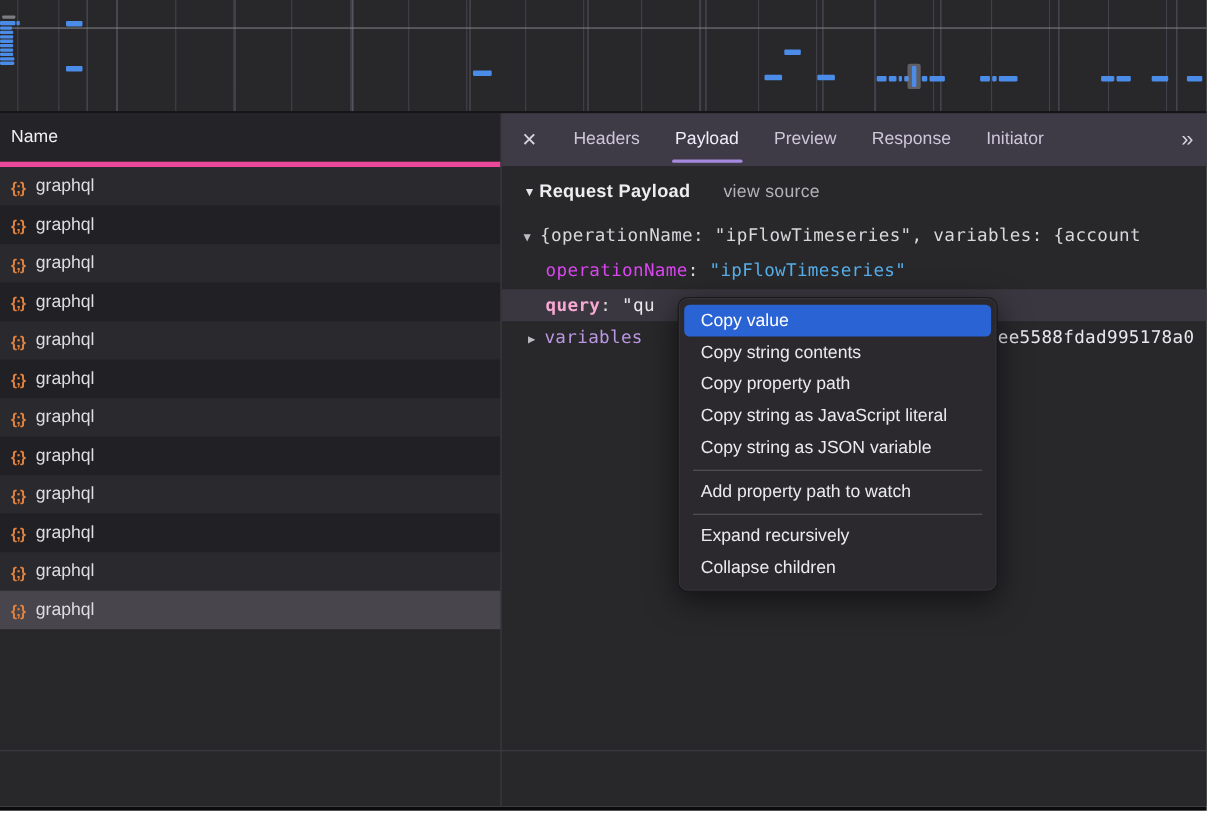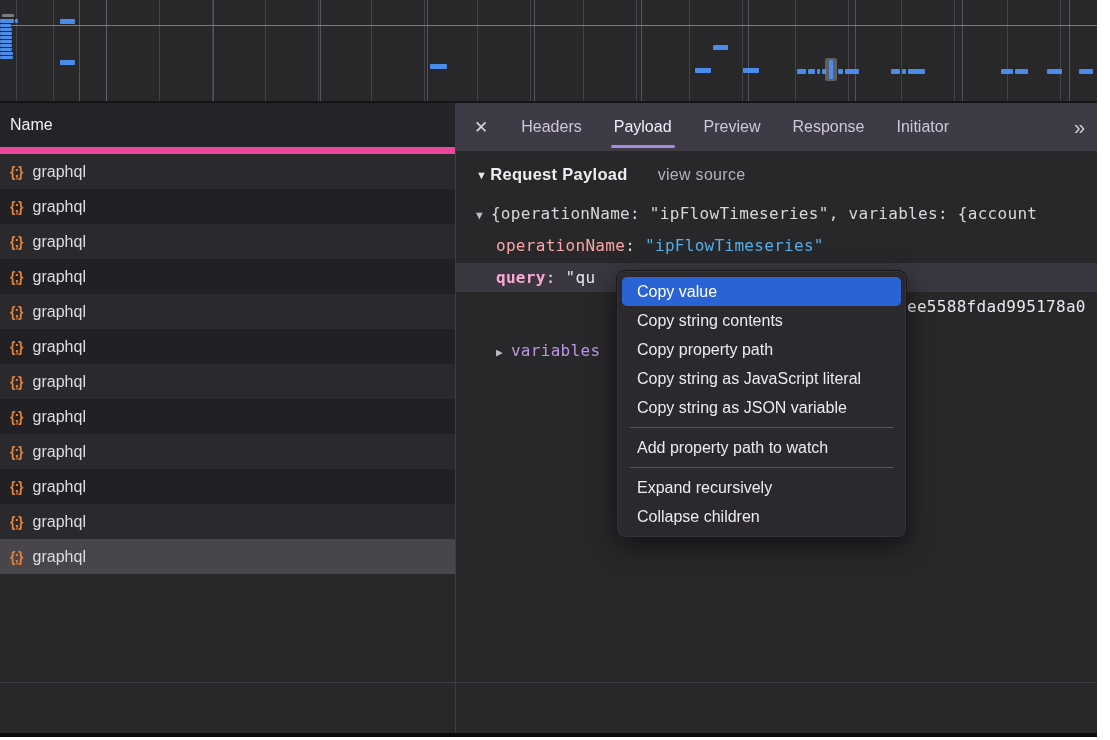--- a/index.html
+++ b/index.html
@@ -14,21 +14,21 @@
       repeating-linear-gradient(to right, rgba(140,134,158,.45) 0 1px, transparent 1px 107px);
     background-position:53px 0,106px 0;
     border-bottom:2px solid #151517;}
   .ov-hline{position:absolute;left:0;top:25px;width:100%;height:1px;background:#8f8f95;opacity:.8;}
   .ov-bar{position:absolute;border-radius:1px;}
   .ov-marker{position:absolute;background:rgba(162,160,172,.45);border-radius:2px;display:flex;align-items:center;justify-content:center;}
   .ov-tick{width:4px;height:82%;border-radius:1px;}
 
   
   .name-panel{position:absolute;left:0;top:103px;width:455px;height:630px;background:#28282b;}
-  .name-header{height:44px;border-bottom:7px solid #ec4899;background:#242327;display:flex;align-items:center;padding-left:10px;font-size:16px;color:#f0eff2;}
+  .name-header{height:44px;border-bottom:5px solid #ec4899;background:#242327;display:flex;align-items:center;padding-left:10px;font-size:16px;color:#f0eff2;}
   .net-row{height:35px;display:flex;align-items:center;gap:10px;padding-left:10px;font-size:16px;color:#dedde1;}
   .net-row.odd{background:#2a292d;}
   .net-row.even{background:#212025;}
   .net-row.selected{background:#48454d;}
   .req-icon{font-weight:bold;font-size:14px;letter-spacing:-1px;}
 
   .vdivider{position:absolute;left:455px;top:103px;width:1px;height:630px;background:#3e3e42;z-index:6;}
   .hline682{position:absolute;left:0;top:682px;width:1097px;height:1px;background:#3e3e42;z-index:6;}
   .bottom-bar{position:absolute;left:0;top:733px;width:1097px;height:4px;background:#0b0b0d;}
 
@@ -44,21 +44,21 @@
 
   .payload{position:absolute;top:48px;left:0;width:641px;height:582px;font-family:"DejaVu Sans Mono",monospace;font-size:16px;letter-spacing:.3px;color:#dcdcdf;overflow:hidden;}
   .p-header{position:absolute;top:14px;left:20px;display:flex;align-items:center;font-family:"Liberation Sans",sans-serif;}
   .p-tri{color:#e6e5e9;font-size:11px;margin-right:3px;}
   .p-title{font-weight:bold;font-size:16.5px;color:#eeedf0;}
   .view-source{color:#b3b2b8;margin-left:30px;font-size:16px;}
   .tri2{color:#bcbcc1;font-size:11px;margin-right:8px;}
   .l1{position:absolute;top:53px;left:20px;white-space:nowrap;color:#d8d8db;}
   .l2{position:absolute;top:85px;left:40px;white-space:nowrap;}
   .sel-row{position:absolute;left:0;top:112px;width:100%;height:29px;background:#3a3740;line-height:29px;padding-left:40px;box-sizing:border-box;white-space:nowrap;}
-  .l4{position:absolute;top:146px;left:40px;white-space:nowrap;margin-top:44px;}
+  .l4{position:absolute;top:146px;left:24px;white-space:nowrap;}
   .w{color:#e9e8ec;}
   .frag{position:absolute;white-space:nowrap;color:#e9e8ec;}
   .f1{left:451px;top:0;line-height:29px;}
   .f2{left:451px;top:146px;}
 
   
   .context-menu{position:absolute;left:616px;top:270px;width:289px;background:#2b292e;border:1px solid #19191b;border-radius:9px;padding:6px 0;
     box-shadow:0 8px 28px rgba(0,0,0,.55), inset 0 0 0 1px rgba(255,255,255,.05);z-index:30;font-size:16px;color:#ebebee;}
   .menu-item{height:29px;line-height:29px;padding-left:20px;white-space:nowrap;cursor:default;}
   .menu-item.active{margin:0 5px;padding-left:15px;border-radius:5px;color:#ffffff;}
@@ -180,21 +180,21 @@
           <span class="p-tri">▼</span>
           <span class="p-title">Request Payload</span>
           <span class="view-source">view source</span>
         </div>
 
         <div class="l1">
           <span class="tri2">▼</span><span>{operationName: "ipFlowTimeseries", variables: {account</span>
         </div>
 
         <div class="l2">
-          <span class="k" style="color: #fca5a5;">operationName</span><span>: </span><span class="v" style="color: rgb(86, 174, 232);">"ipFlowTimeseries"</span>
+          <span class="k" style="color: #d946ef;">operationName</span><span>: </span><span class="v" style="color: rgb(86, 174, 232);">"ipFlowTimeseries"</span>
         </div>
 
         <div class="sel-row">
           <span class="k" style="color: #f9a8d4; font-weight: bold;">query</span><span>: </span><span class="w">"qu</span>
         </div>
 
         <div class="l4">
           <span class="tri2">▶</span><span class="k" style="color: rgb(187, 151, 227);">variables</span>
         </div>
         <span class="frag f2">ee5588fdad995178a0</span>

